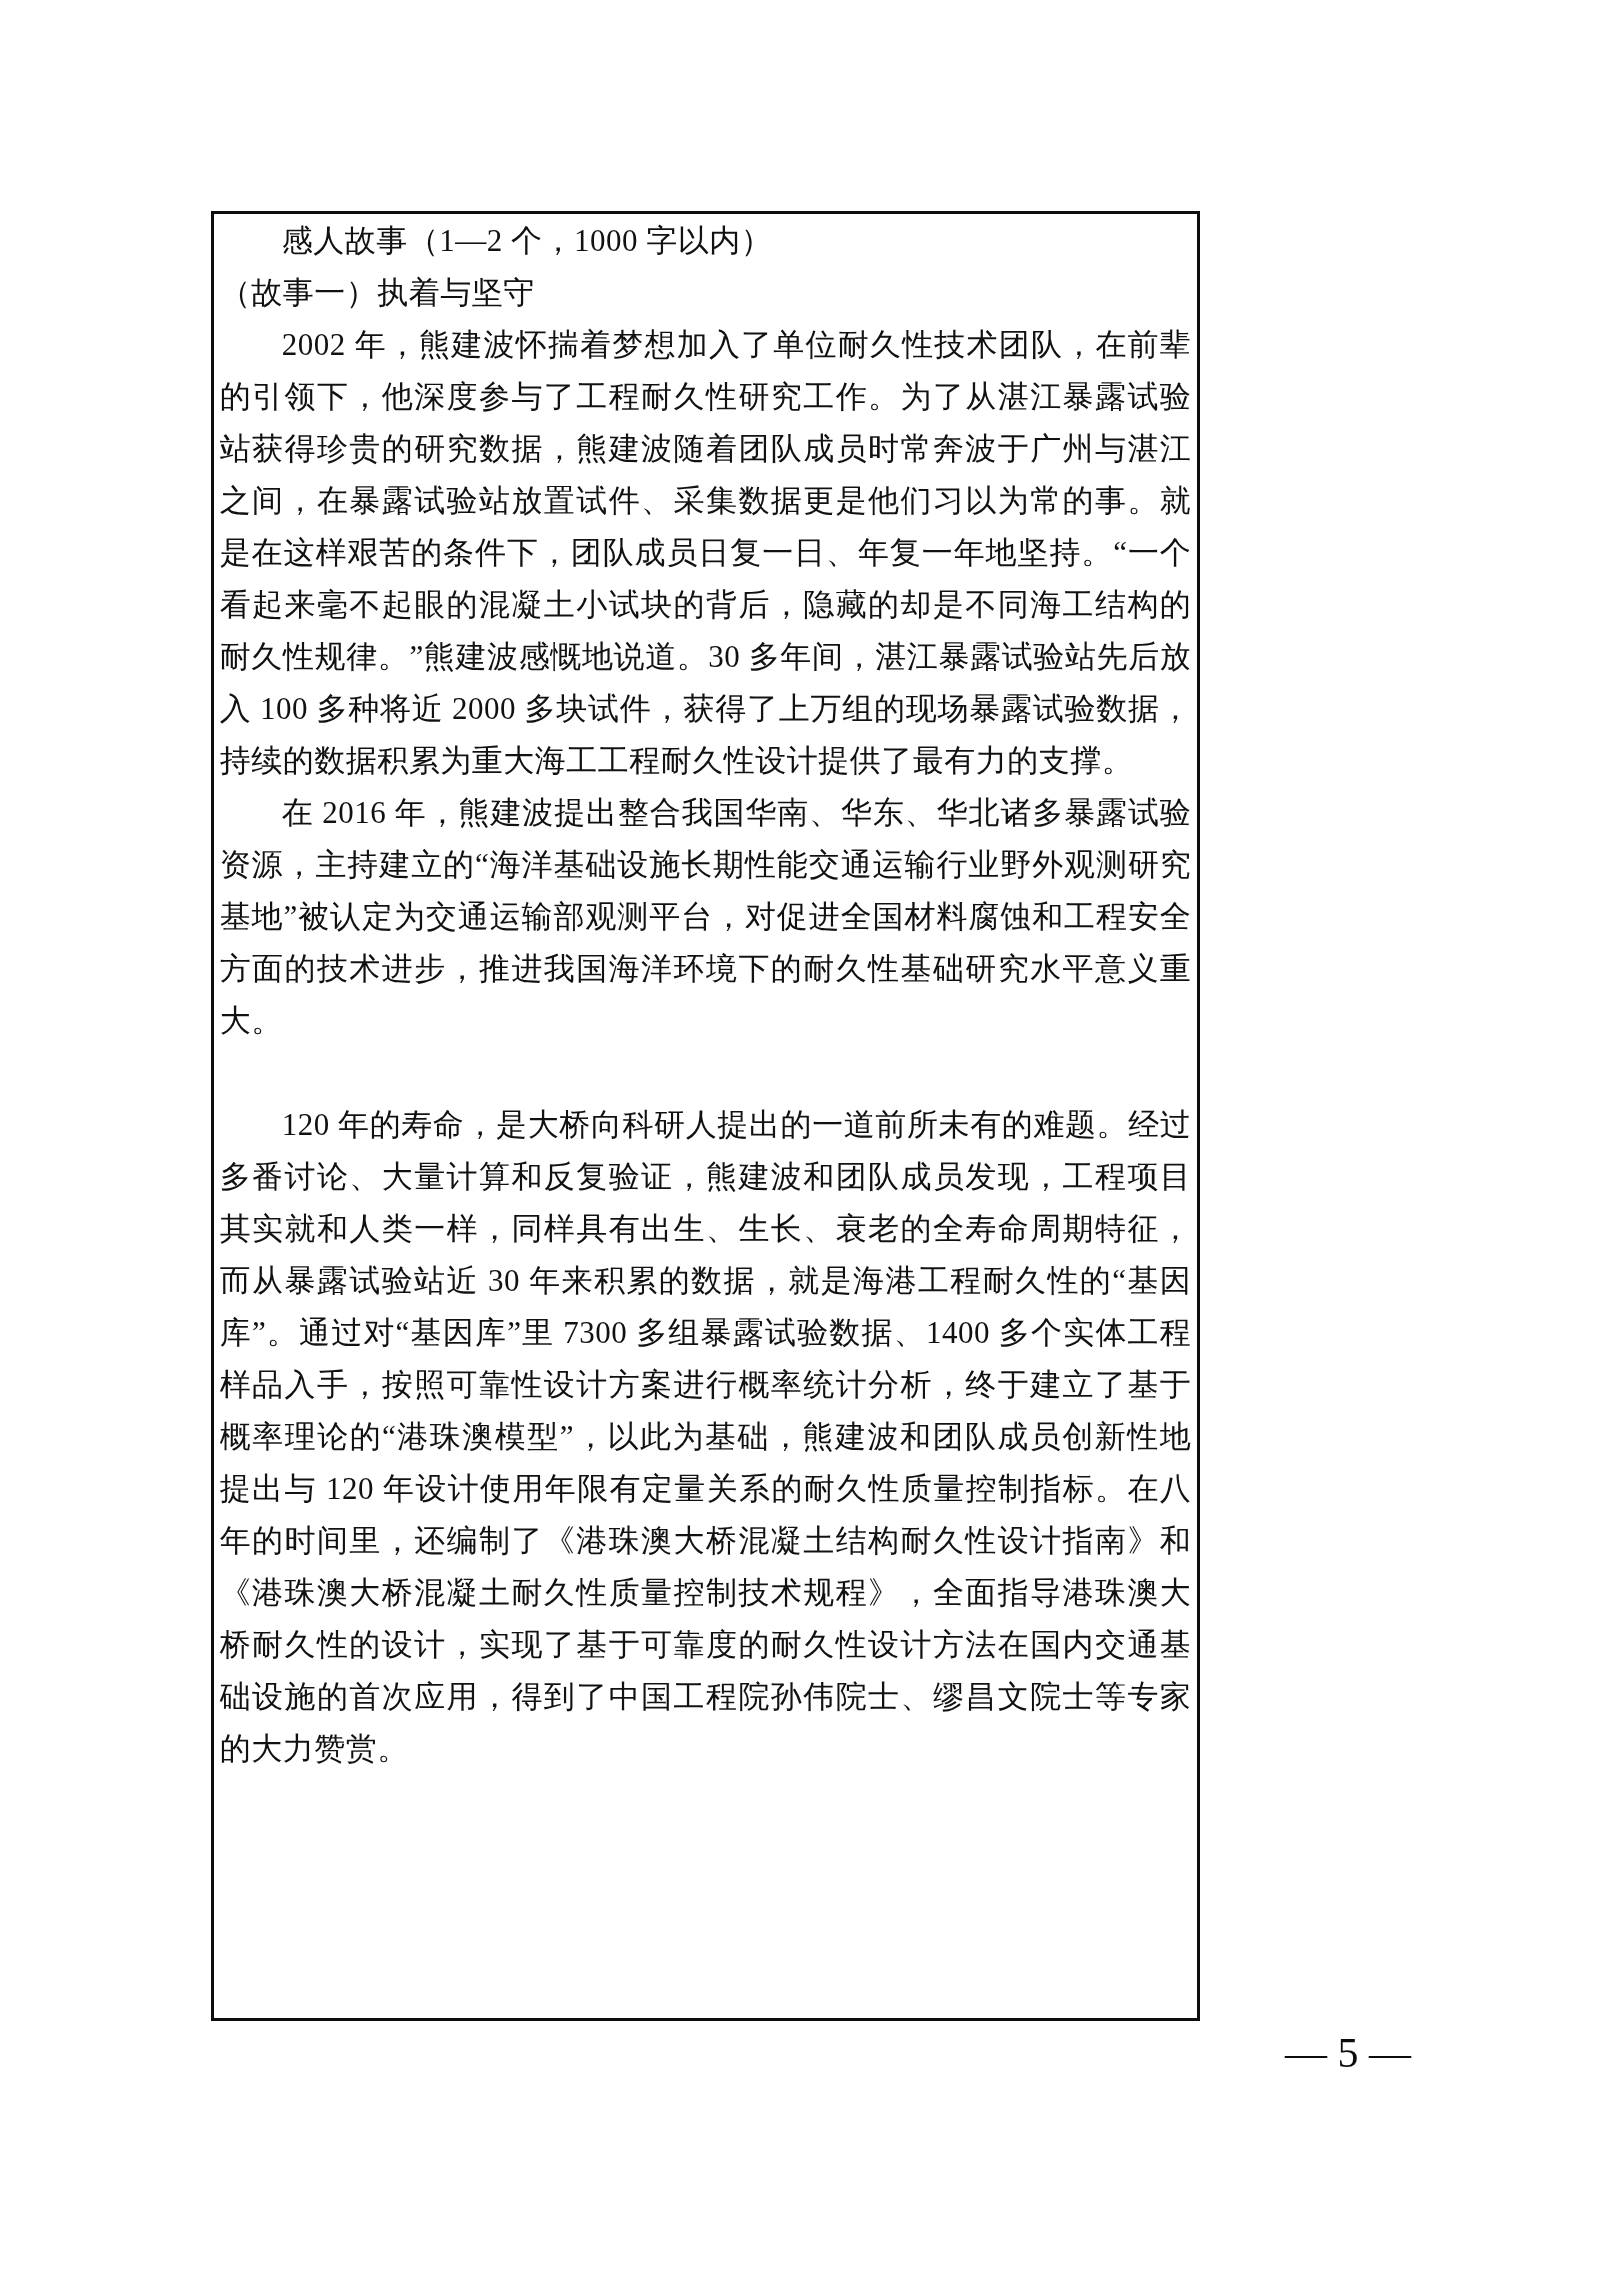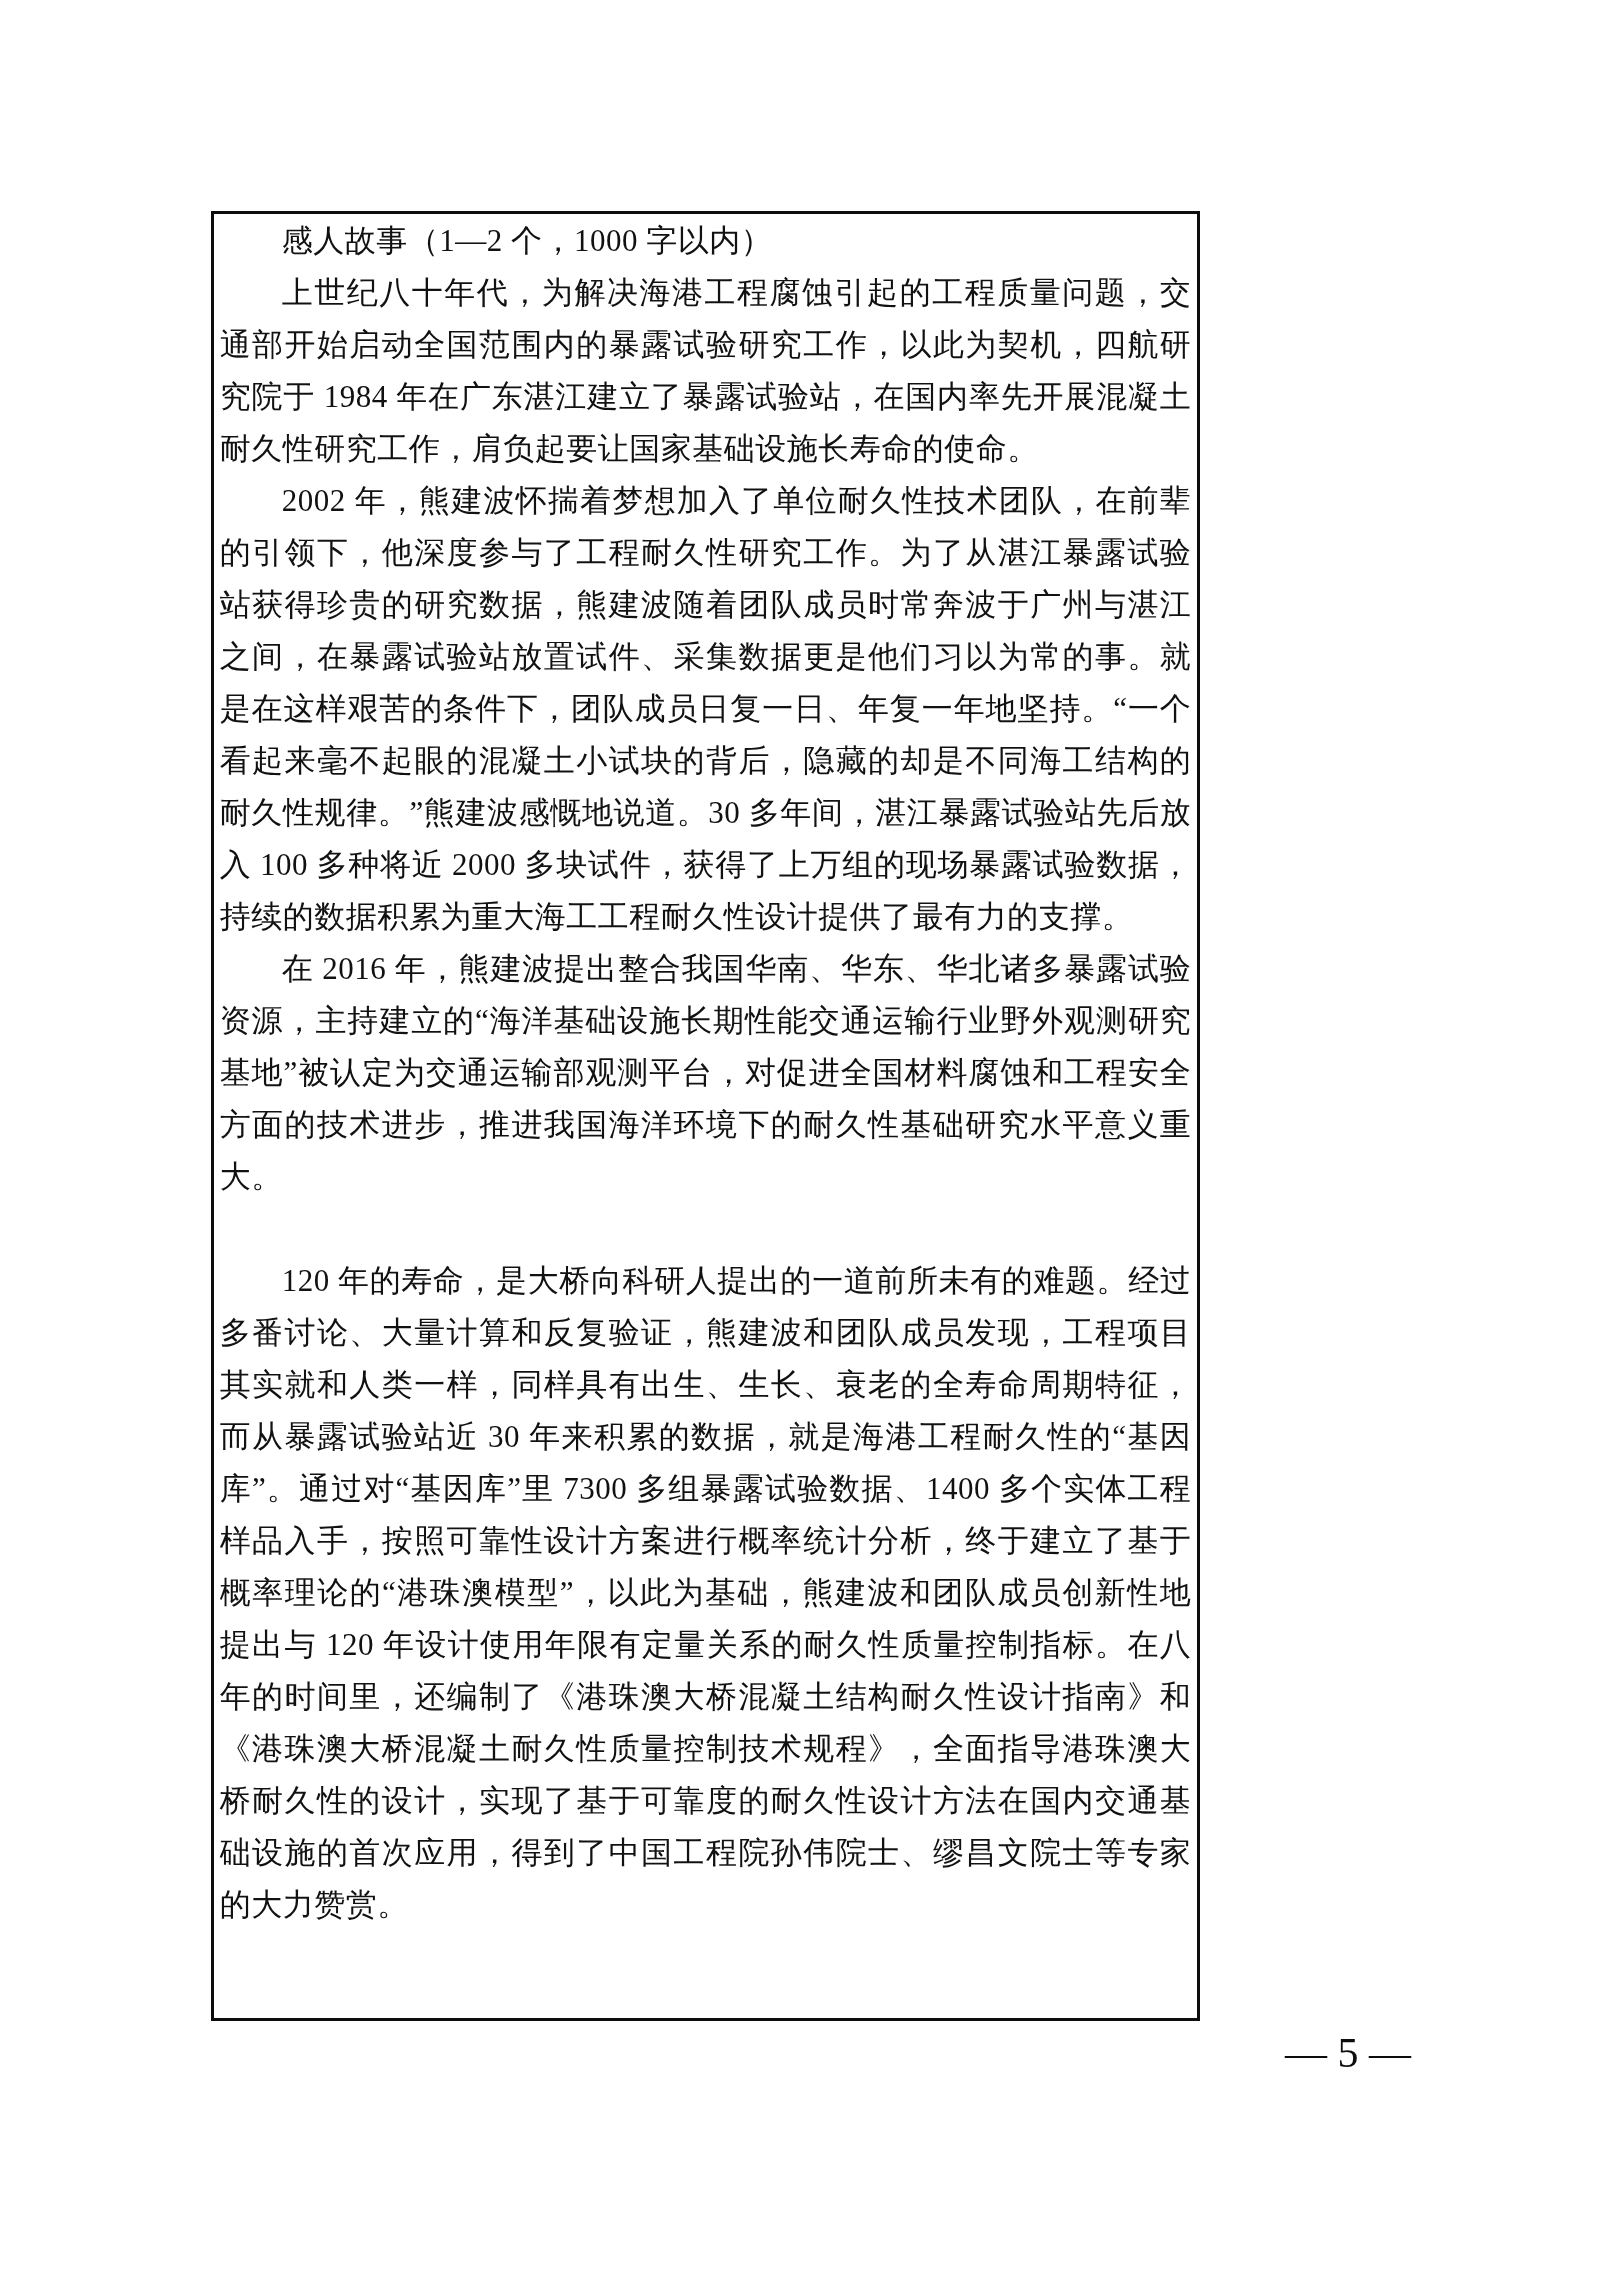--- a/index.html
+++ b/index.html
@@ -53,21 +53,21 @@
     color: #0d0d0d;
     white-space: nowrap;
   }
 </style>
 </head>
 <body>
 
 <div class="page">
   <div class="frame">
     <p class="indent">感人故事（1—2 个，1000 字以内）</p>
-    <p class="indent">上世纪八十年代，为解决海港工程腐蚀引起的工程质量问题，交通部开始启动全国范围内的暴露试验研究工作，以此为契机，四航研究院于 1984 年在广东湛江建立了暴露试验站，在国内率先开展混凝土耐久性研究工作，肩负起要让国家基础设施长寿命的使命。</p>
+    <p class="noindent">（故事一）执着与坚守</p>
     <p class="indent">2002 年，熊建波怀揣着梦想加入了单位耐久性技术团队，在前辈的引领下，他深度参与了工程耐久性研究工作。为了从湛江暴露试验站获得珍贵的研究数据，熊建波随着团队成员时常奔波于广州与湛江之间，在暴露试验站放置试件、采集数据更是他们习以为常的事。就是在这样艰苦的条件下，团队成员日复一日、年复一年地坚持。“一个看起来毫不起眼的混凝土小试块的背后，隐藏的却是不同海工结构的耐久性规律。”熊建波感慨地说道。30 多年间，湛江暴露试验站先后放入 100 多种将近 2000 多块试件，获得了上万组的现场暴露试验数据，持续的数据积累为重大海工工程耐久性设计提供了最有力的支撑。</p>
     <p class="indent">在 2016 年，熊建波提出整合我国华南、华东、华北诸多暴露试验资源，主持建立的“海洋基础设施长期性能交通运输行业野外观测研究基地”被认定为交通运输部观测平台，对促进全国材料腐蚀和工程安全方面的技术进步，推进我国海洋环境下的耐久性基础研究水平意义重大。</p>
     <div class="blank-line"></div>
     <p class="indent">120 年的寿命，是大桥向科研人提出的一道前所未有的难题。经过多番讨论、大量计算和反复验证，熊建波和团队成员发现，工程项目其实就和人类一样，同样具有出生、生长、衰老的全寿命周期特征，而从暴露试验站近 30 年来积累的数据，就是海港工程耐久性的“基因库”。通过对“基因库”里 7300 多组暴露试验数据、1400 多个实体工程样品入手，按照可靠性设计方案进行概率统计分析，终于建立了基于概率理论的“港珠澳模型”，以此为基础，熊建波和团队成员创新性地提出与 120 年设计使用年限有定量关系的耐久性质量控制指标。在八年的时间里，还编制了《港珠澳大桥混凝土结构耐久性设计指南》和《港珠澳大桥混凝土耐久性质量控制技术规程》，全面指导港珠澳大桥耐久性的设计，实现了基于可靠度的耐久性设计方法在国内交通基础设施的首次应用，得到了中国工程院孙伟院士、缪昌文院士等专家的大力赞赏。</p>
   </div>
   <div class="page-number">— 5 —</div>
 </div>
 
 
 </body></html>

